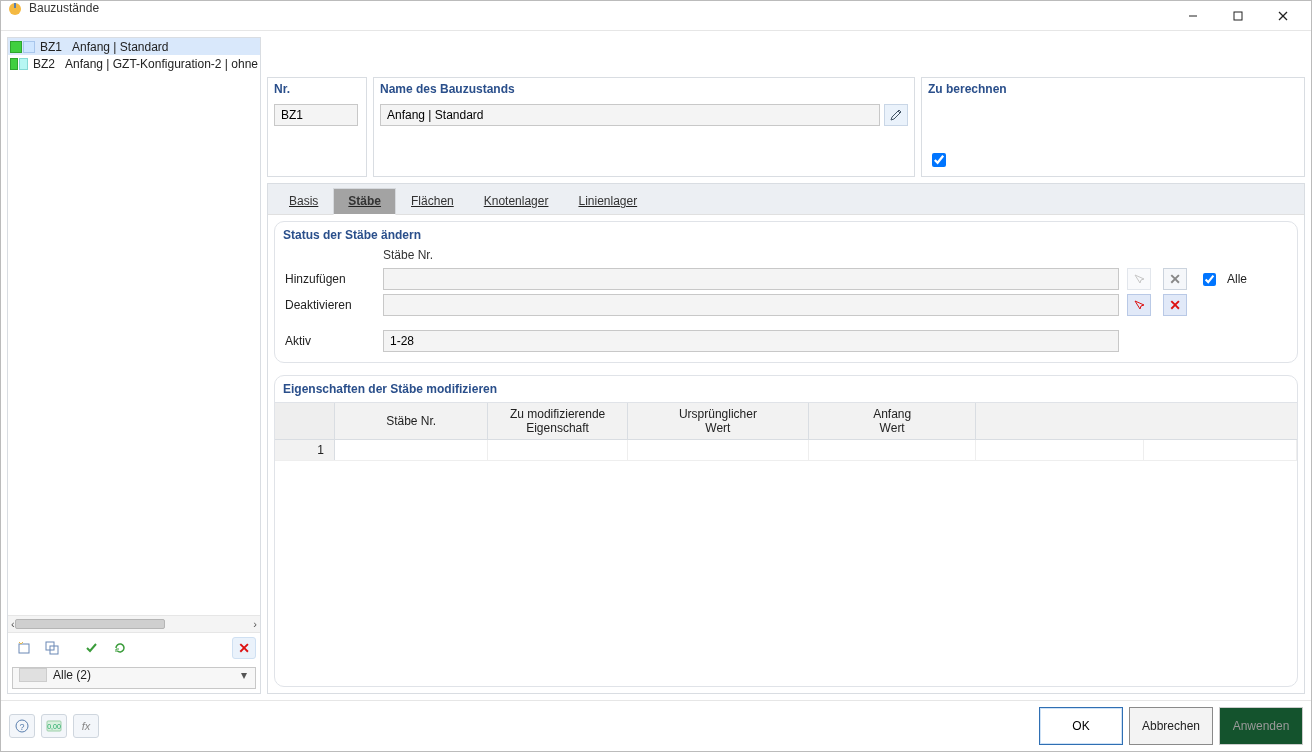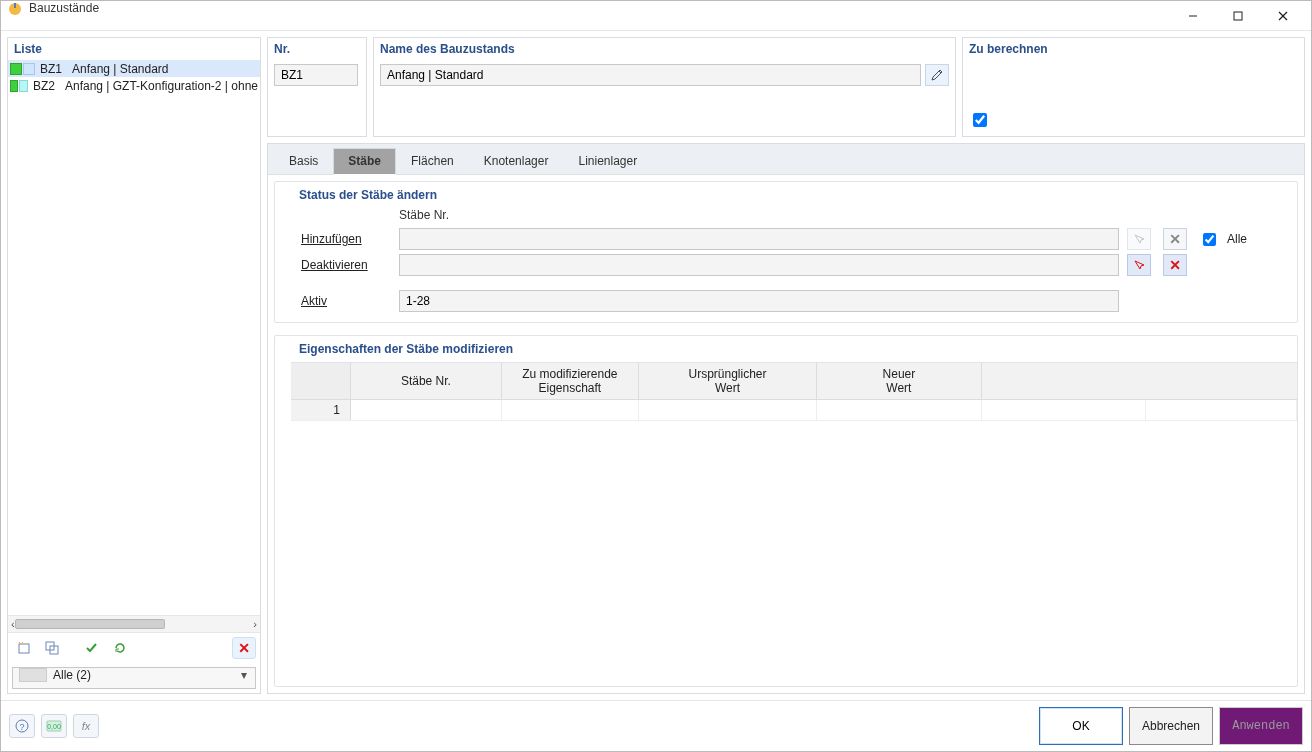--- a/index.html
+++ b/index.html
@@ -26,65 +26,65 @@
 .scroll-strip{height:17px;border-top:1px solid #e6e6e6;background:#f4f4f4;display:flex;align-items:center;justify-content:space-between;padding:0 3px;}
 .scroll-strip .thumb{height:10px;width:150px;background:#cfcfcf;border:1px solid #b5b5b5;border-radius:2px;}
 .chevron{font-size:11px;color:#555;}
 .toolbar{display:flex;align-items:center;gap:4px;padding:4px;border-top:1px solid #e6e6e6;}
 .tool-btn{width:24px;height:22px;display:flex;align-items:center;justify-content:center;border:1px solid transparent;border-radius:3px;}
 .tool-btn.active,.tool-btn:hover{background:#eaf2fb;border-color:#cfe0f2;}
 .filter-drop{margin:4px;display:flex;align-items:flex-start;border:1px solid #c8c8c8;background:#f7f7f7;height:22px;}
 .filter-drop .swatch{width:28px;height:14px;background:#e0e0e0;margin:0 6px;border:1px solid #ccc;}
 .filter-drop .lbl{flex:1;}
 .filter-drop .cv{width:22px;text-align:center;color:#555;}
-.right{flex:1;display:flex;flex-direction:column;gap:6px;min-width:0;}
+.right{flex:1;display:flex;flex-direction:column;gap:6px;min-width:0;margin-top:40px;}
 .row1{display:flex;gap:6px;}
 .field-panel{flex-direction:column;display:flex;}
 .field-panel.nr{width:100px;}
 .field-panel.name{flex:1;}
-.field-panel.calc{width:343px;gap:46px;}
+.field-panel.calc{width:384px;gap:46px;}
 .inp-row{display:flex;align-items:center;gap:4px;padding:4px 6px 6px 6px;}
 input.txt{height:22px;border:1px solid #c8c8c8;background:#f4f4f4;padding:0 6px;font:inherit;}
 .nr-input{width:84px;}
 .name-input{flex:1;}
 .icon-btn{width:24px;height:22px;border:1px solid #c9d6e6;background:#eaf2fb;display:flex;align-items:center;justify-content:center;}
 .chk{display:flex;align-items:center;gap:6px;}
 .chk input{width:14px;height:14px;}
 .main-panel{flex:1;display:flex;flex-direction:column;min-height:0;}
-.tabs{display:flex;border-bottom:1px solid #e0e0e0;background:#eceff3;padding-left:6px;padding-top:4px;gap:0;}
+.tabs{display:flex;border-bottom:1px solid #e0e0e0;background:#eceff3;padding-left:6px;padding-top:4px;gap:0;text-decoration:underline;}
 .tab{padding:5px 14px 6px;color:#333;border:1px solid transparent;border-bottom:none;}
 .tab.active{background:#a3a3a3;border-color:#d6d9dd;border-bottom:1px solid #fff;margin-bottom:-1px;font-weight:600;}
 .tab-body{flex:1;display:flex;flex-direction:column;overflow:auto;}
-.section{border:1px solid #e0e3e8;margin:6px;border-radius:2px;padding-left:16px;}
+.section{border:1px solid #e0e3e8;margin:6px;border-radius:10px;}
 .section-title{color:#2a4f8b;font-weight:600;padding:6px 8px;}
 .status-grid{display:grid;grid-template-columns:90px 1fr 28px 28px 20px 60px;gap:4px 8px;align-items:center;padding:0 10px 10px 10px;}
 .status-grid .hdr{grid-column:2;color:#333;padding-bottom:2px;}
 .status-grid input.range{height:22px;border:1px solid #c8c8c8;background:#f4f4f4;padding:0 6px;font:inherit;}
-.status-grid .lbl{color:#222;text-decoration:underline;}
+.status-grid .lbl{color:#222;}
 .status-grid .sel{background:#e1e9f8;border-color:#b9c9e6;}
 .mini-btn{width:24px;height:22px;border:1px solid #cbd3dd;background:#f5f7fa;display:flex;align-items:center;justify-content:center;}
 .mini-btn.sel{background:#e1e9f8;border-color:#b9c9e6;}
 .mini-btn.disabled{opacity:.55;}
 .x-red{color:#d11;font-weight:bold;font-size:14px;line-height:1;}
 .x-grey{color:#888;font-weight:bold;font-size:14px;line-height:1;}
 .mod-section{flex:1;display:flex;flex-direction:column;min-height:0;}
 .mod-table{flex:1;border-top:1px solid #e0e3e8;display:flex;flex-direction:column;min-height:0;}
 .mod-head{display:grid;grid-template-columns:60px 1.1fr 1fr 1.3fr 1.2fr 1.2fr 1.1fr;background:#f2f2f2;border-bottom:1px solid #d9dde2;}
 .mod-head div{border-right:1px solid #d9dde2;padding:4px 6px;text-align:center;display:flex;align-items:center;justify-content:center;min-height:34px;}
 .mod-head div:first-child{background:#eee;}
 .mod-rows{flex:1;overflow:auto;}
 .mod-row{display:grid;grid-template-columns:60px 1.1fr 1fr 1.3fr 1.2fr 1.2fr 1.1fr;border-bottom:1px solid #eee;}
 .mod-row div{border-right:1px solid #eee;padding:3px 6px;min-height:20px;text-align:center;}
 .mod-row div:first-child{background:#f2f2f2;text-align:right;padding-right:10px;border-right:1px solid #d9dde2;}
 .footer{display:flex;align-items:center;justify-content:space-between;padding:6px 8px;border-top:1px solid #e6e6e6;}
 .footer-left{display:flex;gap:6px;}
 .footer-right{display:flex;gap:6px;}
 .btn{height:38px;min-width:84px;border:1px solid #8a8a8a;background:#f3f3f3;display:flex;align-items:center;justify-content:center;padding:15px 10px;}
 .btn.primary{border-color:#2f6fb3;background:#fff;color:#000;box-shadow:inset 0 0 0 1px #cfe2f6;}
-.btn.disabled{color:#999;border-color:#ccc;background:#701a75;font-family:Liberation Mono, monospace;}
+.btn.disabled{color:#999;border-color:#ccc;background:#14532d;}
 .ftool{width:26px;height:24px;border:1px solid #cfd6de;background:#f3f6fa;display:flex;align-items:center;justify-content:center;border-radius:3px;}
 svg{display:block;}
 </style>
 </head>
 <body>
 
 <div class="window">
 
   <div class="titlebar">
     <span class="app-icon">
@@ -109,21 +109,20 @@
           <line x1="1" y1="1" x2="9" y2="9" stroke="#222" stroke-width="1.3"></line>
           <line x1="9" y1="1" x2="1" y2="9" stroke="#222" stroke-width="1.3"></line>
         </svg>
       </div>
   </div>
 
   <div class="content">
 
     <div class="left">
       <div class="panel list-panel">
-        <div class="panel-header">Liste</div>
         <div class="tree">
           <div class="tree-row selected">
             <span class="sq green"></span>
             <span class="sq lblue"></span>
             <span class="id">BZ1</span>
             <span>Anfang | Standard</span>
           </div>
           <div class="tree-row">
             <span class="sq green"></span>
             <span class="sq cyan"></span>
@@ -268,21 +267,21 @@
             <div class="section-title">Eigenschaften der Stäbe modifizieren</div>
             <div class="mod-table">
               <div class="mod-head">
                 <div></div>
                 <div>Stäbe Nr.</div>
                 <div>Zu modifizierende Eigenschaft</div>
                 <div>
                     <span><span>Ursprünglicher</span><br><span>Wert</span></span>
                   </div>
                 <div>
-                    <span><span>Neuer</span><br><span>Wert</span></span>
+                    <span><span>Anfang</span><br><span>Wert</span></span>
                   </div>
               </div>
               <div class="mod-rows">
                 <div class="mod-row">
                   <div>1</div>
                   <div></div>
                   <div></div>
                   <div></div>
                   <div></div>
                   <div></div>

